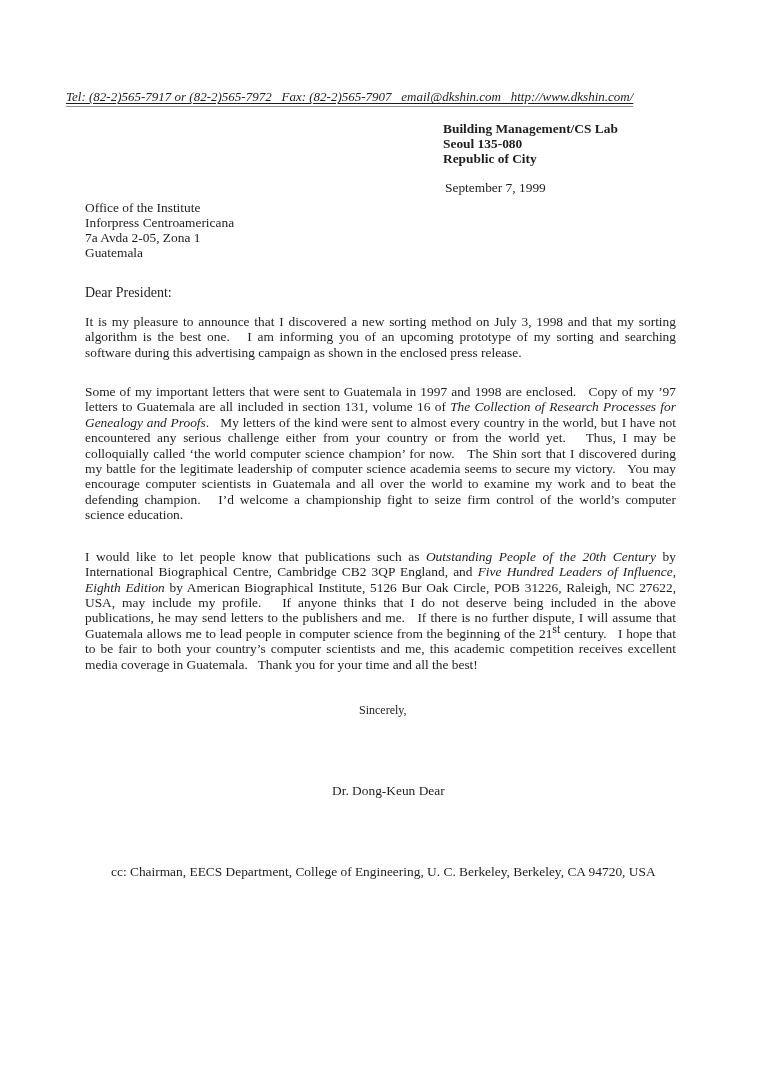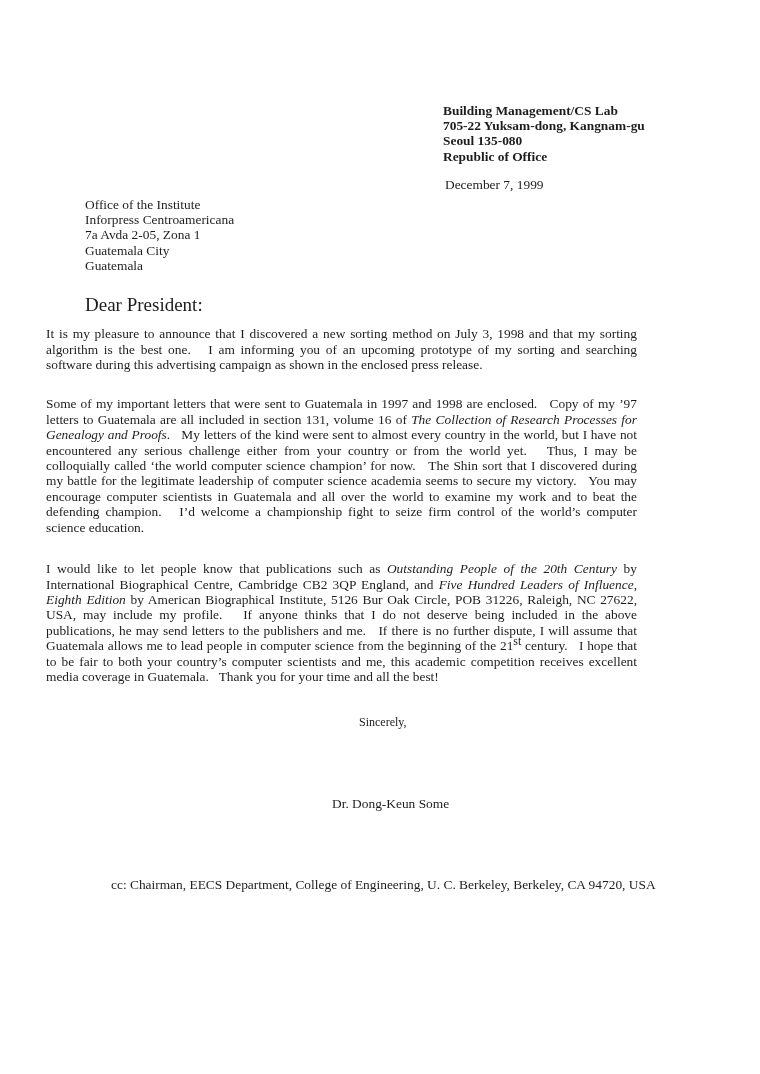--- a/index.html
+++ b/index.html
@@ -44,25 +44,25 @@
     font-size: 13.4px;
     line-height: 15.2px;
   }
   .recipient {
     margin: 5px 0 0 85px;
     font-size: 13.4px;
     line-height: 15.2px;
   }
   .salutation {
     margin: 24px 0 0 85px;
-    font-size: 19px;
+    font-size: 14px;
     line-height: 15.2px;
   }
   .para {
-    margin: 0 0 0 46px;
+    margin: 0 0 0 85px;
     width: 591px;
     text-align: justify;
     font-size: 13.4px;
     line-height: 15.4px;
     font-family: Liberation Serif, serif;
   }
   .para.p1 { margin-top: 14px; }
   .para.p2 { margin-top: 24px; }
   .para.p3 { margin-top: 26px; }
   .para sup {
@@ -84,45 +84,44 @@
     margin: 66px 0 0 111px;
     font-size: 13.4px;
     line-height: 15.2px;
   }
 </style>
 </head>
 <body>
 
 <div class="page">
 
+  <div class="contact-header"><span class="contact-text">Tel: (82-2)565-7917 or (82-2)565-7972&nbsp;&nbsp; Fax: (82-2)565-7907&nbsp;&nbsp; email@dkshin.com&nbsp;&nbsp; http://www.dkshin.com/</span></div>
 
   <div class="sender">
     <div>Building Management/CS Lab</div>
-    <div>705-22 Yuksam-dong, Kangnam-gu</div>
     <div>Seoul 135-080</div>
-    <div>Republic of Office</div>
+    <div>Republic of City</div>
   </div>
 
-  <div class="date">December 7, 1999</div>
+  <div class="date">September 7, 1999</div>
 
   <div class="recipient">
     <div>Office of the Institute</div>
     <div>Inforpress Centroamericana</div>
     <div>7a Avda 2-05, Zona 1</div>
-    <div>Guatemala City</div>
     <div>Guatemala</div>
   </div>
 
   <div class="salutation">Dear President:</div>
 
   <p class="para p1"><span>It is my pleasure to announce that I discovered a new sorting method on July 3, 1998 and that my sorting algorithm is the best one.&nbsp;&nbsp; I am informing you of an upcoming prototype of my sorting and searching software during this advertising campaign as shown in the enclosed press release.</span></p>
 
   <p class="para p2"><span>Some of my important letters that were sent to Guatemala in 1997 and 1998 are enclosed.&nbsp;&nbsp; Copy of my ’97 letters to Guatemala are all included in section 131, volume 16 of </span><i>The Collection of Research Processes for Genealogy and Proofs</i><span>.&nbsp;&nbsp; My letters of the kind were sent to almost every country in the world, but I have not encountered any serious challenge either from your country or from the world yet.&nbsp;&nbsp; Thus, I may be colloquially called ‘the world computer science champion’ for now.&nbsp;&nbsp; The Shin sort that I discovered during my battle for the legitimate leadership of computer science academia seems to secure my victory.&nbsp;&nbsp; You may encourage computer scientists in Guatemala and all over the world to examine my work and to beat the defending champion.&nbsp;&nbsp; I’d welcome a championship fight to seize firm control of the world’s computer science education.</span></p>
 
   <p class="para p3"><span>I would like to let people know that publications such as </span><i>Outstanding People of the 20th Century</i><span> by International Biographical Centre, Cambridge CB2 3QP England, and </span><i>Five Hundred Leaders of Influence</i><span>, </span><i>Eighth Edition</i><span> by American Biographical Institute, 5126 Bur Oak Circle, POB 31226, Raleigh, NC 27622, USA, may include my profile.&nbsp;&nbsp; If anyone thinks that I do not deserve being included in the above publications, he may send letters to the publishers and me.&nbsp;&nbsp; If there is no further dispute, I will assume that Guatemala allows me to lead people in computer science from the beginning of the 21</span><sup>st</sup><span> century.&nbsp;&nbsp; I hope that to be fair to both your country’s computer scientists and me, this academic competition receives excellent media coverage in Guatemala.&nbsp;&nbsp; Thank you for your time and all the best!</span></p>
 
   <div class="sincerely">Sincerely,</div>
 
-  <div class="signature">Dr. Dong-Keun Some</div>
+  <div class="signature">Dr. Dong-Keun Dear</div>
 
   <div class="cc">cc: Chairman, EECS Department, College of Engineering, U. C. Berkeley, Berkeley, CA 94720, USA</div>
 
 </div>
 
 </body></html>

